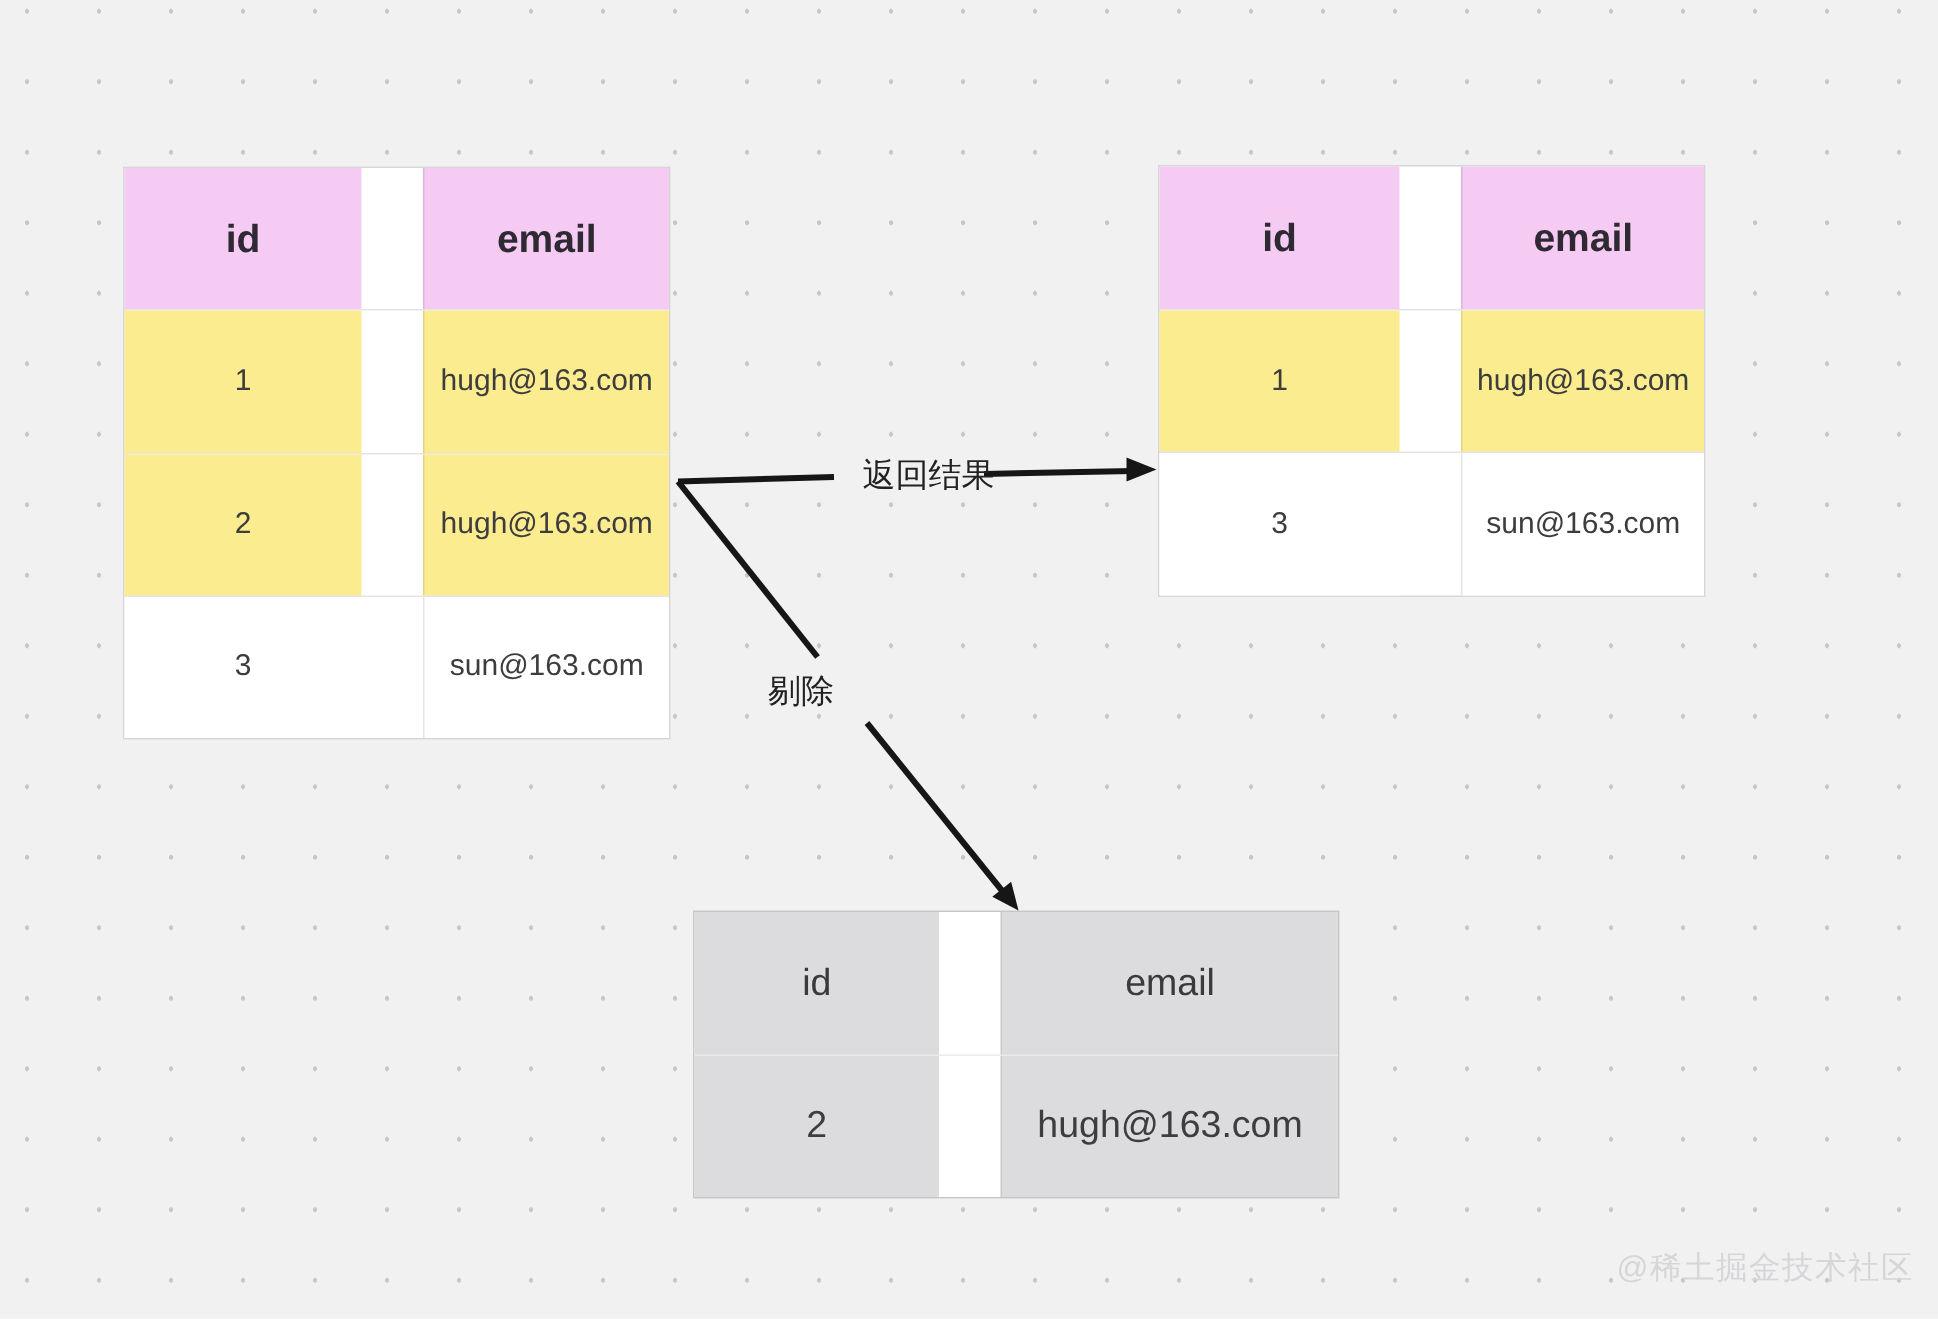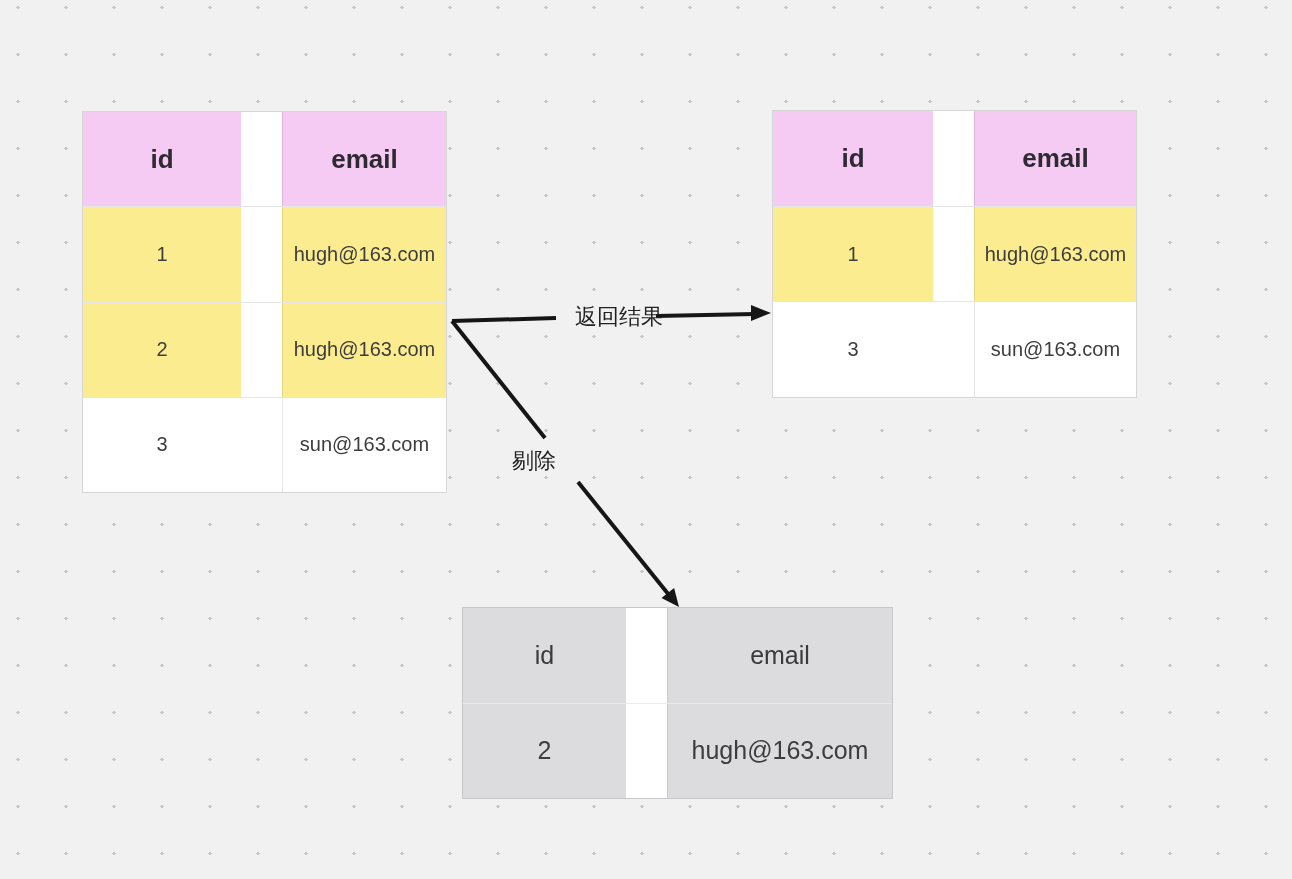--- a/index.html
+++ b/index.html
@@ -156,14 +156,15 @@
     <g stroke="#161616" stroke-width="4" fill="none">
       <line x1="452" y1="321" x2="545" y2="438"></line>
       <line x1="578" y1="482" x2="669" y2="595"></line>
     </g>
     <polygon fill="#161616" points="679,607 661.5,597.9 674.1,587.9"></polygon>
   </svg>
 
   <div class="edge-label lbl-return">返回结果</div>
   <div class="edge-label lbl-remove">剔除</div>
 
+  <div class="watermark">@稀土掘金技术社区</div>
 
 </div>
 
 </body></html>

